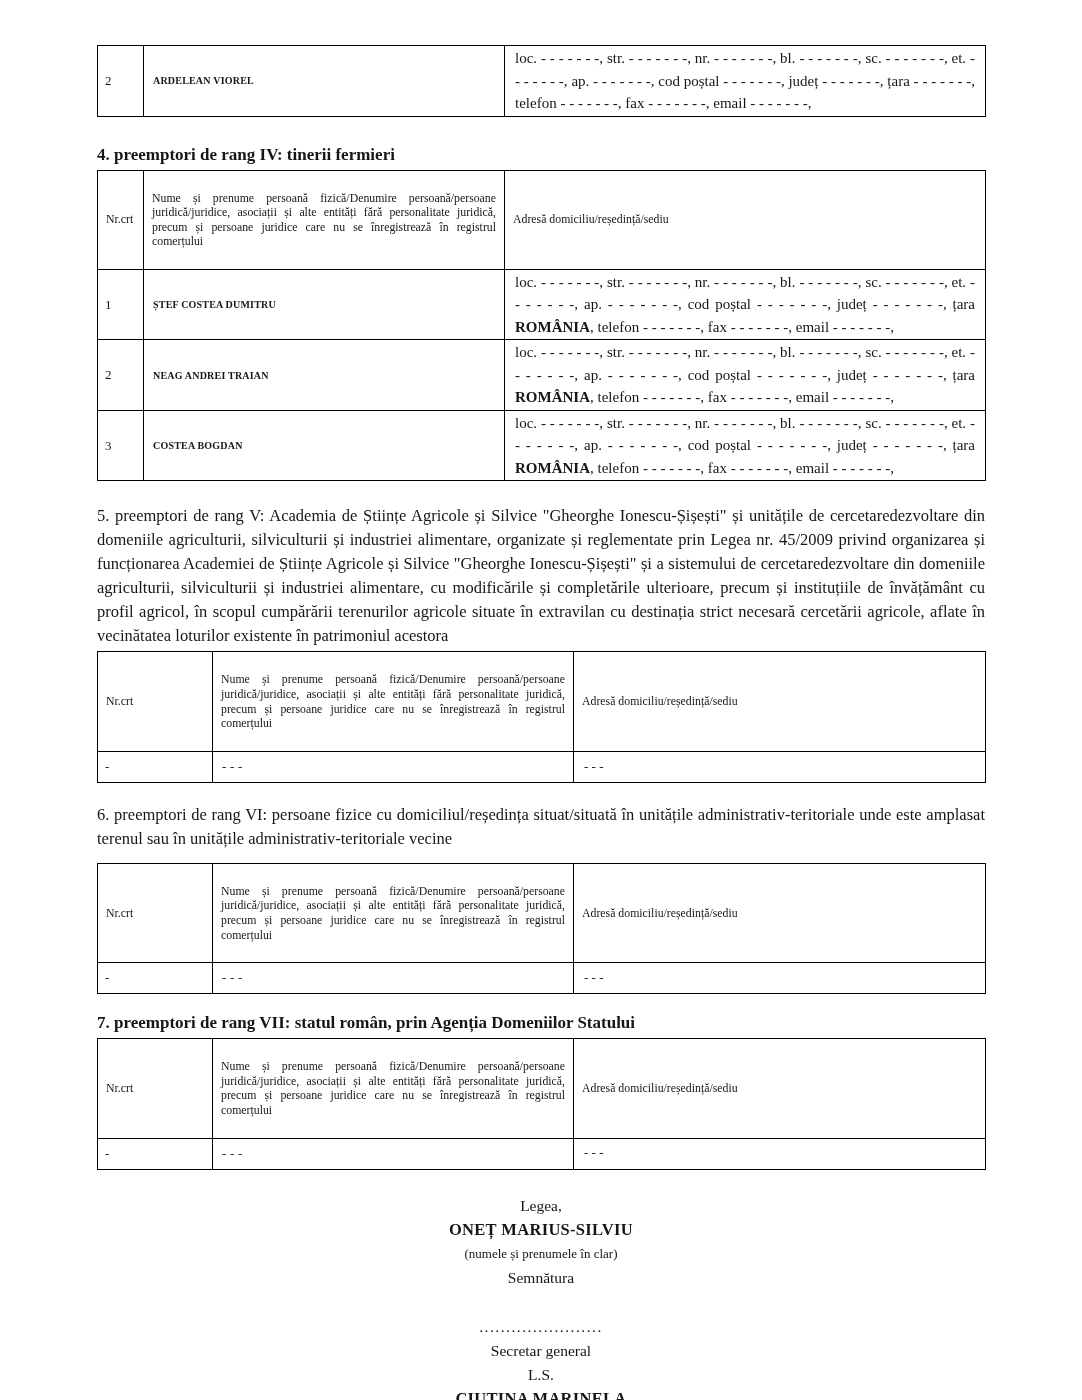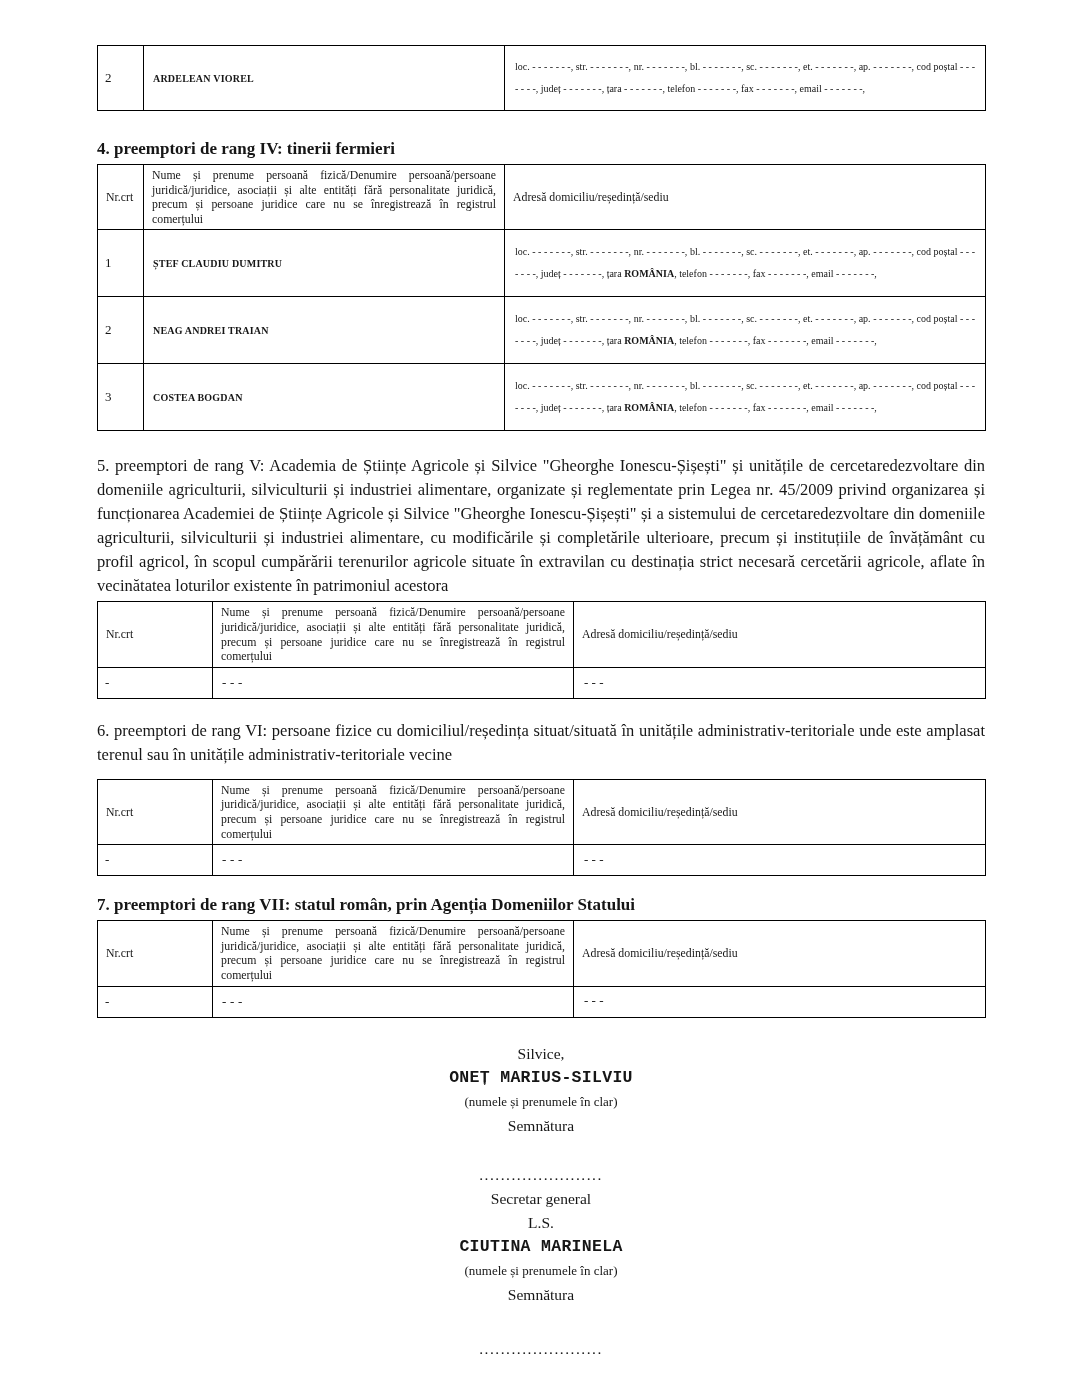--- a/index.html
+++ b/index.html
@@ -19,39 +19,39 @@
   
   .col-nr-a   { width:46px; }
   .col-name   { width:361px; }
   .col-addr-a { width:481px; }
   
   .col-nr-b   { width:115px; }
   .col-addr-b { width:412px; }
 
   td.c-nr   { font-size:13px; padding:2px 7px; }
   td.c-name { font-size:10px; font-weight:bold; padding:2px 9px; letter-spacing:.2px; }
-  td.c-addr { font-size:10px; line-height:22.5px; padding:1px 10px; text-align:justify; }
-  td.c-h    { font-size:11.8px; line-height:14.6px; padding:3px 8px; }
+  td.c-addr { font-size:15px; line-height:22.5px; padding:1px 10px; text-align:justify; }
+  td.c-h    { font-size:11.8px; line-height:14.6px; padding:20px 8px; }
   td.c-hname{ text-align:justify; }
 
   tr.r-cont td { height:65px; }
   tr.r-hdr  td { height:46px; }
   tr.r-data td { height:67px; }
   tr.r-empty td{ height:31px; font-size:13px; }
   tr.r-empty td.c-name { font-weight:normal; }
 
   .sec-heading { font-size:17px; margin:28px 0 5px 0;font-weight:bold; }
   .para { font-size:16.5px; line-height:24px; text-align:justify; }
   .para.mt { margin-top:23px; }
   .para.mb { margin-bottom:3px; }
   .gap-s { margin-bottom:2px; }
 
   .sig { text-align:center; margin-top:24px; font-size:15.5px; }
   .sig div { line-height:24px; }
-  .sig .sig-name { font-weight:bold; font-size:16.5px; letter-spacing:.3px;font-family:Liberation Mono, monospace; }
+  .sig .sig-name { font-weight:bold; font-size:16.5px; letter-spacing:.3px; }
   .sig .sig-note { font-size:13px; }
   .sig .sig-dots { margin-top:25px; letter-spacing:1.5px; }
   .sig .sig-dots2 { margin-top:30px; letter-spacing:1.5px; }
 </style>
 </head>
 <body>
 
 <div class="page">
 
   <table class="t">
@@ -77,21 +77,21 @@
         <col class="col-addr-a">
       </colgroup>
     <tbody>
         <tr class="r-hdr">
       <td class="c-h">Nr.crt</td>
       <td class="c-h c-hname">Nume și prenume persoană fizică/Denumire persoană/persoane juridică/juridice, asociații și alte entități fără personalitate juridică, precum și persoane juridice care nu se înregistrează în registrul comerțului</td>
       <td class="c-h">Adresă domiciliu/reședință/sediu</td>
     </tr>
     <tr class="r-data">
       <td class="c-nr">1</td>
-      <td class="c-name">ȘTEF CLAUDIU DUMITRU</td>
+      <td class="c-name">ȘTEF COSTEA DUMITRU</td>
       <td class="c-addr"><span>loc. - - - - - - -, str. - - - - - - -, nr. - - - - - - -, bl. - - - - - - -, sc. - - - - - - -, et. - - - - - - -, ap. - - - - - - -, cod poștal - - - - - - -, județ - - - - - - -, țara </span><b>ROMÂNIA</b><span>, telefon - - - - - - -, fax - - - - - - -, email - - - - - - -,</span></td>
     </tr>
     <tr class="r-data">
       <td class="c-nr">2</td>
       <td class="c-name">NEAG ANDREI TRAIAN</td>
       <td class="c-addr"><span>loc. - - - - - - -, str. - - - - - - -, nr. - - - - - - -, bl. - - - - - - -, sc. - - - - - - -, et. - - - - - - -, ap. - - - - - - -, cod poștal - - - - - - -, județ - - - - - - -, țara </span><b>ROMÂNIA</b><span>, telefon - - - - - - -, fax - - - - - - -, email - - - - - - -,</span></td>
     </tr>
     <tr class="r-data">
       <td class="c-nr">3</td>
       <td class="c-name">COSTEA BOGDAN</td>
@@ -157,21 +157,21 @@
     </tr>
     <tr class="r-empty">
       <td class="c-nr">-</td>
       <td class="c-name">- - -</td>
       <td class="c-addr">- - -</td>
     </tr>
   </tbody>
     </table>
 
   <div class="sig">
-    <div>Silvice,</div>
+    <div>Legea,</div>
     <div class="sig-name">ONEȚ MARIUS-SILVIU</div>
     <div class="sig-note">(numele și prenumele în clar)</div>
     <div>Semnătura</div>
     <div class="sig-dots">.......................</div>
     <div>Secretar general</div>
     <div>L.S.</div>
     <div class="sig-name">CIUTINA MARINELA</div>
     <div class="sig-note">(numele și prenumele în clar)</div>
     <div>Semnătura</div>
     <div class="sig-dots2">.......................</div>

